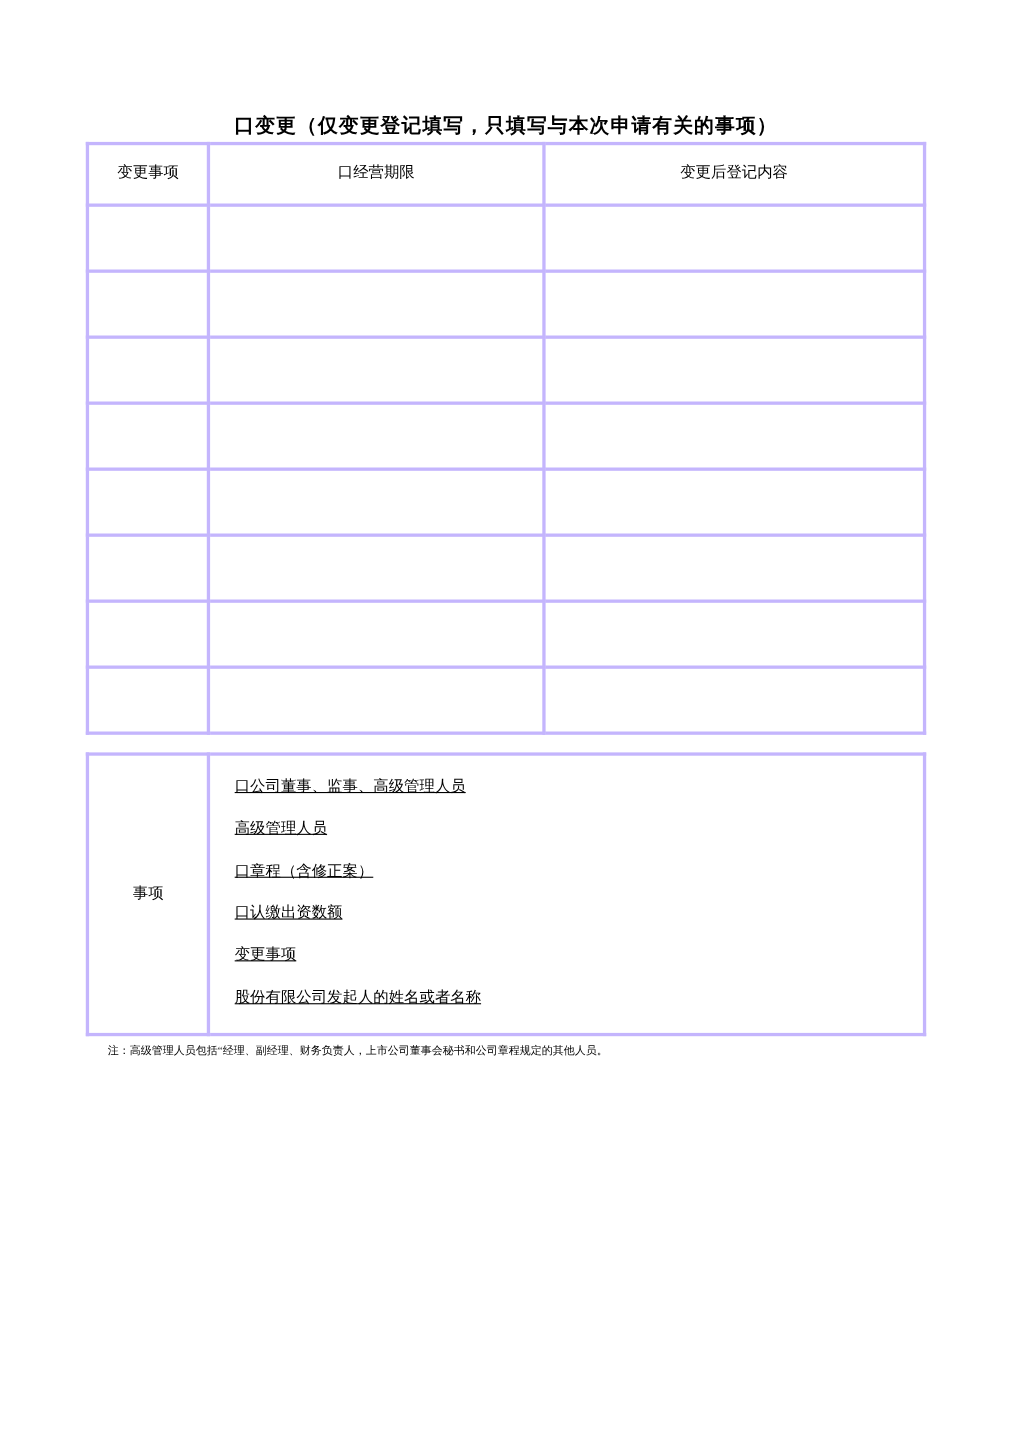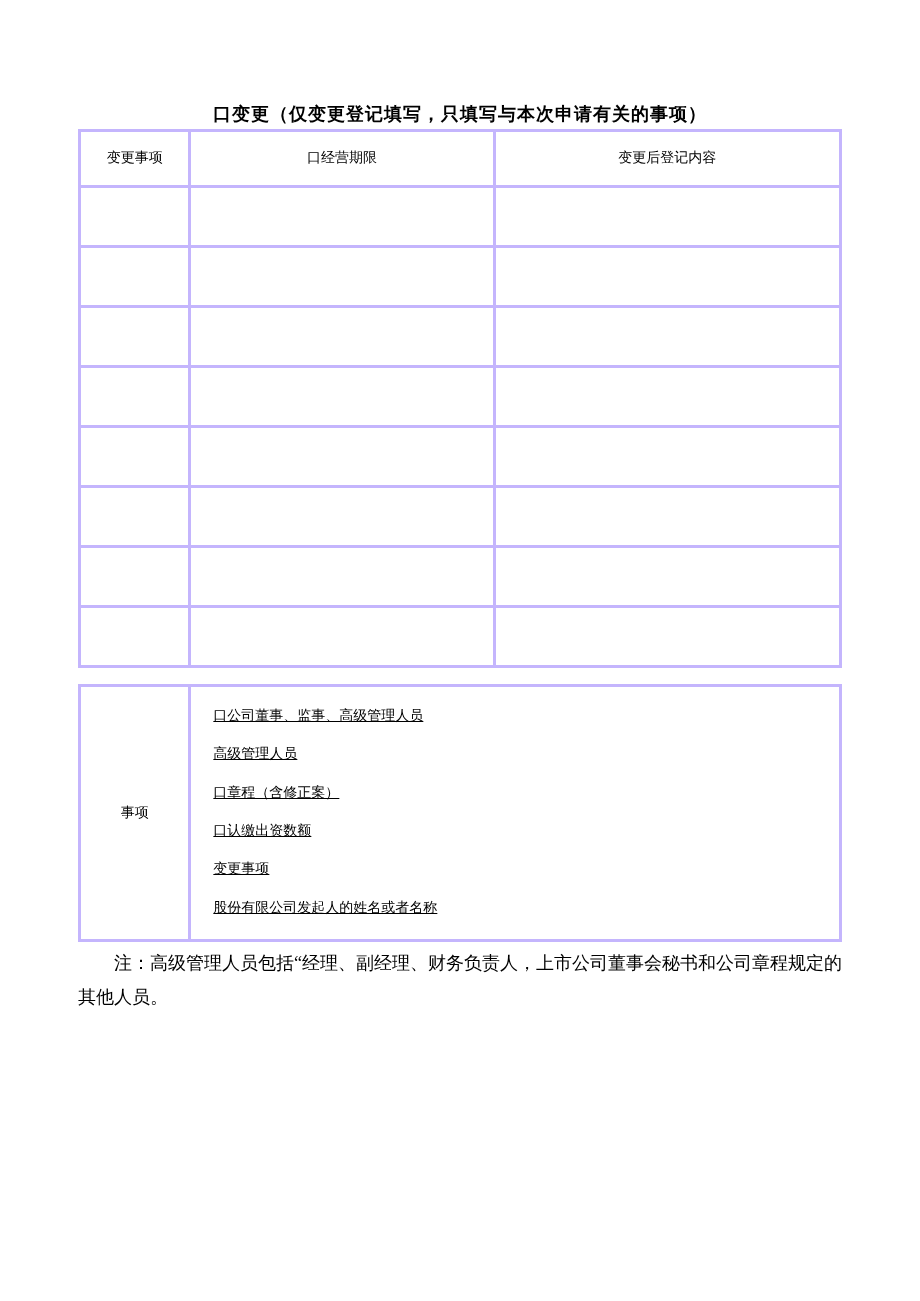--- a/index.html
+++ b/index.html
@@ -51,21 +51,21 @@
     .note .indent { text-indent: 2em; display: block; }
     .table2 td.title-cell {
       height: auto;
       padding: 4px 0;
     }
     .table2 .left-col { width: 14.5%; }
     .table2 .right-col { width: 85.5%; text-align: left; padding-left: 22px; height: auto; }
     .options-list { padding: 10px 0 12px 0; text-decoration: underline; }
     .option-item { padding: 8px 0; font-size: 14px; }
     .footnote {
-      font-size: 18px;
+      font-size: 10px;
       line-height: 1.9;
       text-indent: 2em;
       padding-top: 4px;
     }
   </style>
 </head>
 <body>
 
 <div class="section-title">口变更（仅变更登记填写，只填写与本次申请有关的事项）</div>
 

